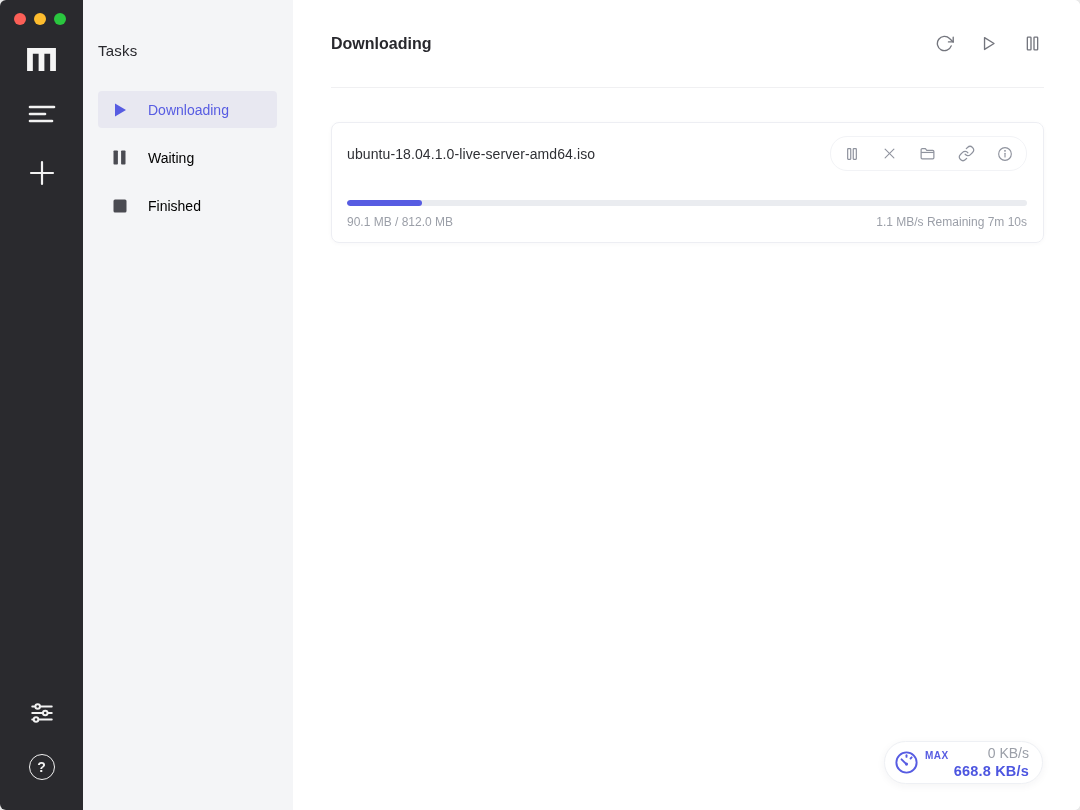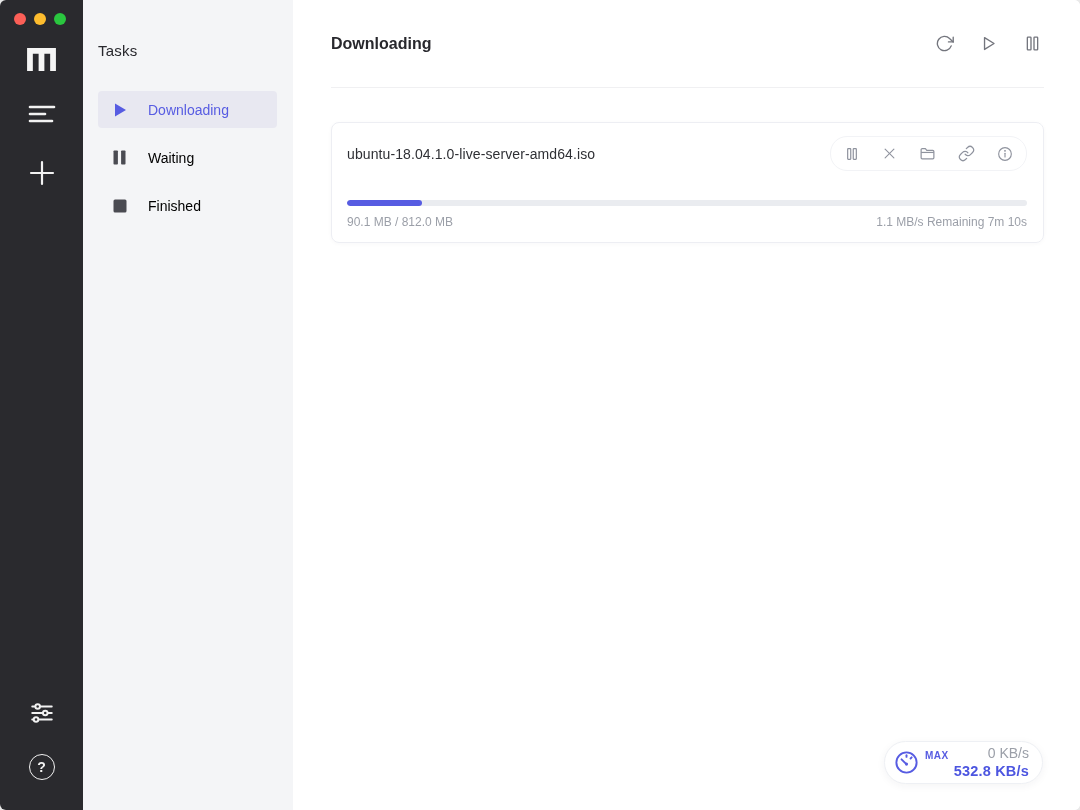--- a/index.html
+++ b/index.html
@@ -282,18 +282,18 @@
           <circle cx="12" cy="12" r="9"></circle>
           <line x1="11.2" y1="12.8" x2="7.6" y2="9.2"></line>
           <circle cx="12" cy="13.4" r="1.4" fill="currentColor" stroke="none"></circle>
           <line x1="12" y1="5.6" x2="12" y2="7"></line>
           <line x1="16.6" y1="7.4" x2="15.6" y2="8.4"></line>
         </svg>
       </span>
       <span class="max-label">MAX</span>
       <span class="speed-col">
         <span class="up-speed">0 KB/s</span>
-        <span class="down-speed">532.8 KB/s</span>
+        <span class="down-speed">668.8 KB/s</span>
       </span>
     </div>
 
   </main>
 </div>
 
 </body></html>

